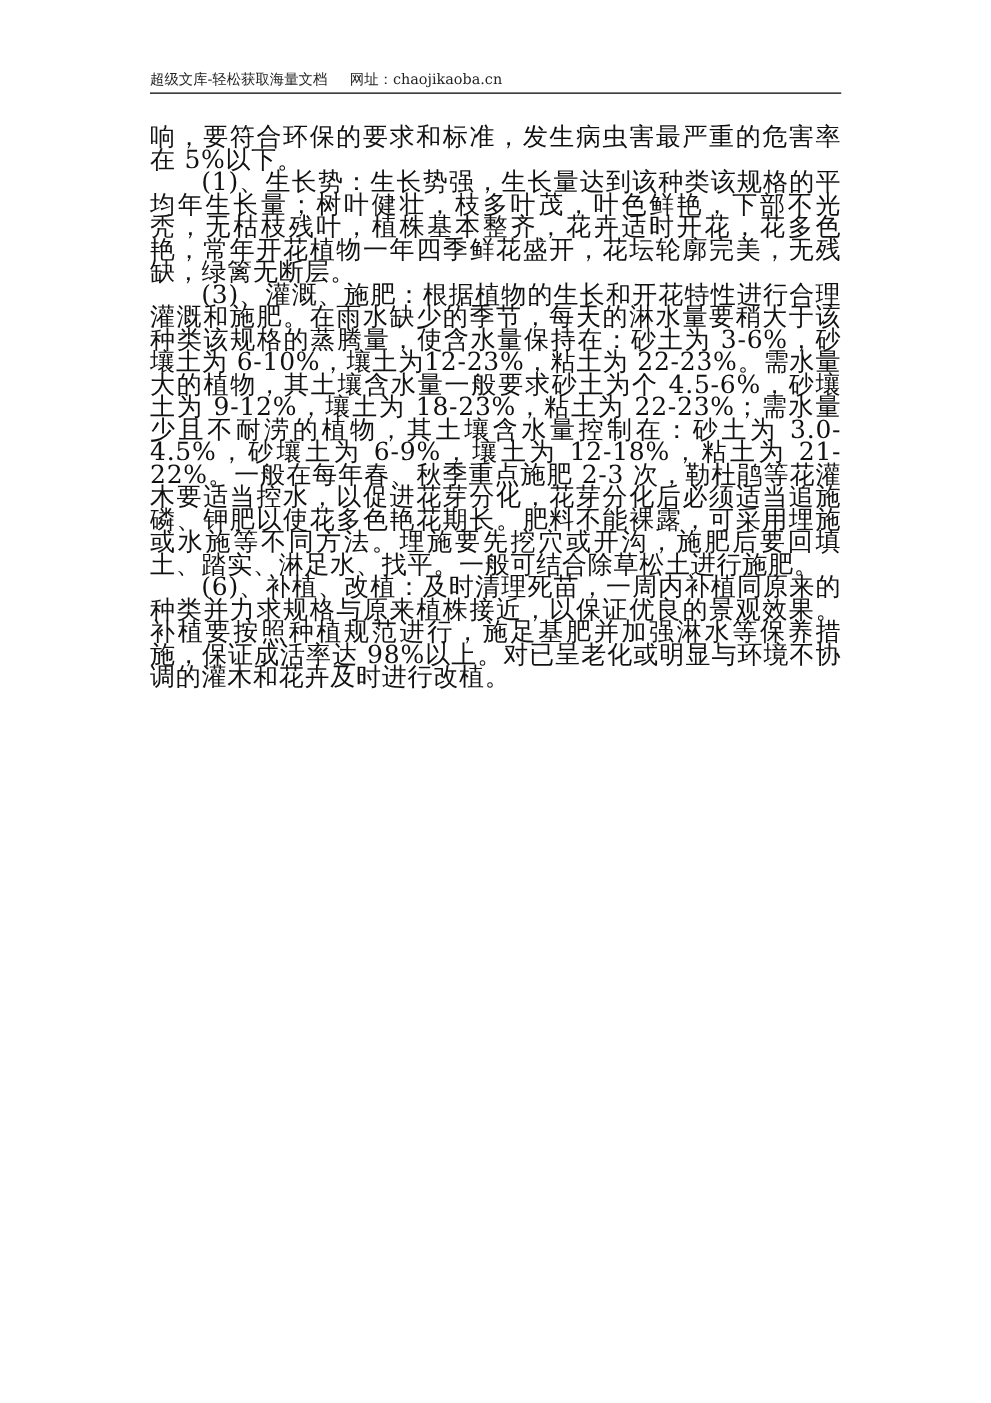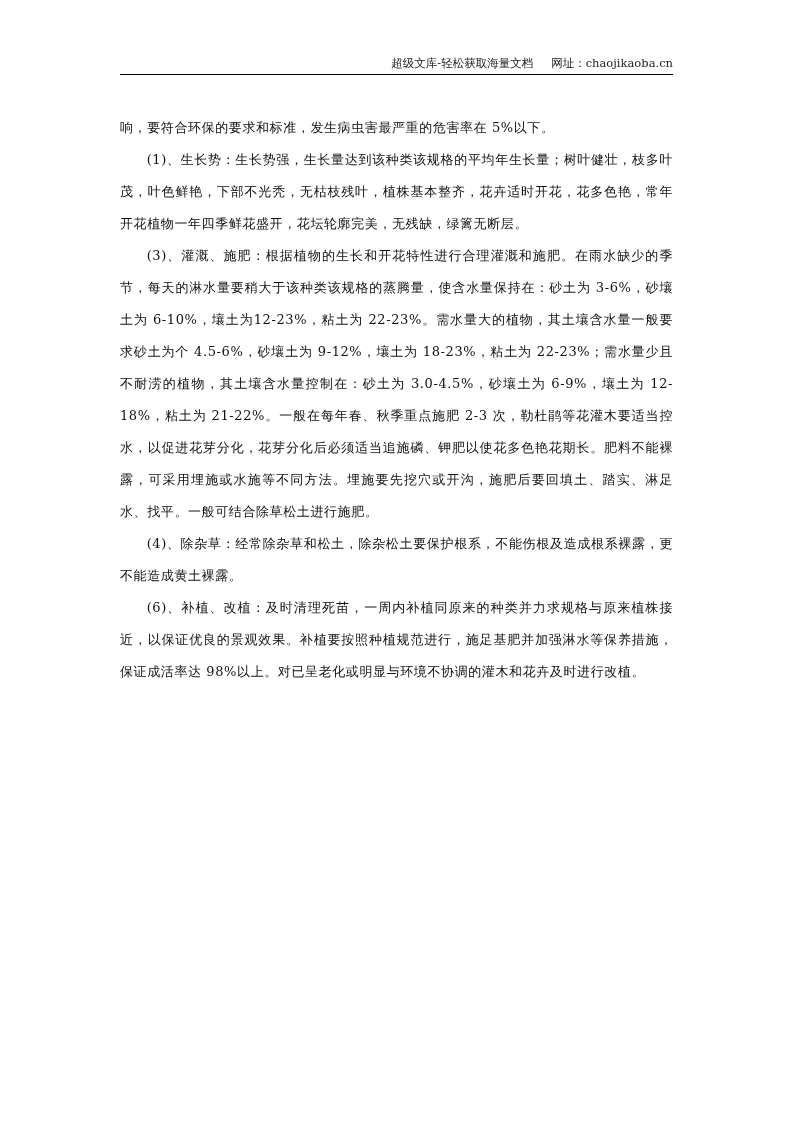--- a/index.html
+++ b/index.html
@@ -1,32 +1,31 @@
 <!DOCTYPE html>
 <html><head>
 <meta charset="utf-8">
 <style>
   html, body { margin: 0; padding: 0; background: #ffffff; }
   body { width: 793px; height: 1122px; position: relative; overflow: hidden;
          font-family: "DejaVu Serif", "Liberation Serif", serif; color: #111; }
   .header { position: absolute; left: 120px; top: 56px; width: 553px; height: 18px;
-            border-bottom: 1.3px solid #000; text-align: right; font-size: 11.5px;
+            border-bottom: 1.3px solid #000; font-size: 11.5px;
             line-height: 14px; color: #222; }
   .header .site { margin-right: 18px; }
-  .page-body { position: absolute; left: 120px; top: 112px; width: 553px; font-size: 13px;
-               line-height: 32px; letter-spacing: 0.6px; text-align: justify; }
+  .page-body { position: absolute; left: 120px; top: 100px; width: 553px; font-size: 20px;
+               line-height: 18px; letter-spacing: 0.6px; text-align: justify; }
   .page-body p { margin: 0; }
   .indent { text-indent: 2.05em; }
 </style>
 </head>
 <body>
 
 <div class="header">
   <span class="site">超级文库-轻松获取海量文档</span><span>网址：</span><span>chaojikaoba.cn</span>
 </div>
 
 <div class="page-body">
   <p>响，要符合环保的要求和标准，发生病虫害最严重的危害率在 5%以下。</p>
   <p class="indent">(1)、生长势：生长势强，生长量达到该种类该规格的平均年生长量；树叶健壮，枝多叶茂，叶色鲜艳，下部不光秃，无枯枝残叶，植株基本整齐，花卉适时开花，花多色艳，常年开花植物一年四季鲜花盛开，花坛轮廓完美，无残缺，绿篱无断层。</p>
   <p class="indent">(3)、灌溉、施肥：根据植物的生长和开花特性进行合理灌溉和施肥。在雨水缺少的季节，每天的淋水量要稍大于该种类该规格的蒸腾量，使含水量保持在：砂土为 3-6%，砂壤土为 6-10%，壤土为12-23%，粘土为 22-23%。需水量大的植物，其土壤含水量一般要求砂土为个 4.5-6%，砂壤土为 9-12%，壤土为 18-23%，粘土为 22-23%；需水量少且不耐涝的植物，其土壤含水量控制在：砂土为 3.0-4.5%，砂壤土为 6-9%，壤土为 12-18%，粘土为 21-22%。一般在每年春、秋季重点施肥 2-3 次，勒杜鹃等花灌木要适当控水，以促进花芽分化，花芽分化后必须适当追施磷、钾肥以使花多色艳花期长。肥料不能裸露，可采用埋施或水施等不同方法。埋施要先挖穴或开沟，施肥后要回填土、踏实、淋足水、找平。一般可结合除草松土进行施肥。</p>
-  <p class="indent">(4)、除杂草：经常除杂草和松土，除杂松土要保护根系，不能伤根及造成根系裸露，更不能造成黄土裸露。</p>
   <p class="indent">(6)、补植、改植：及时清理死苗，一周内补植同原来的种类并力求规格与原来植株接近，以保证优良的景观效果。补植要按照种植规范进行，施足基肥并加强淋水等保养措施，保证成活率达 98%以上。对已呈老化或明显与环境不协调的灌木和花卉及时进行改植。</p>
 </div>
 
 </body></html>

